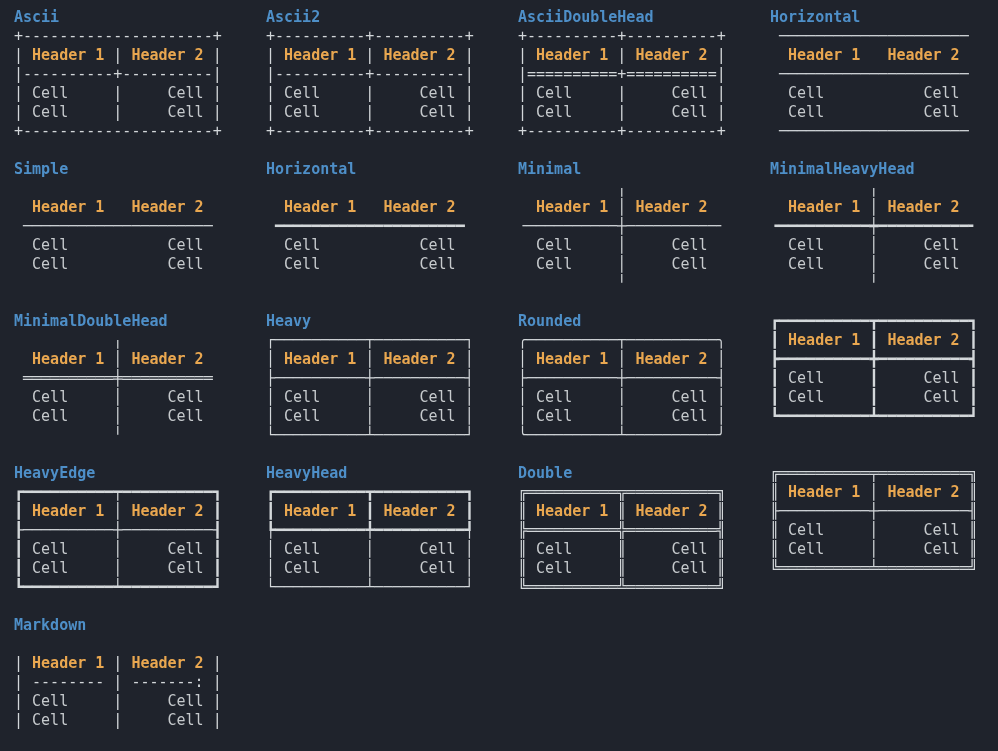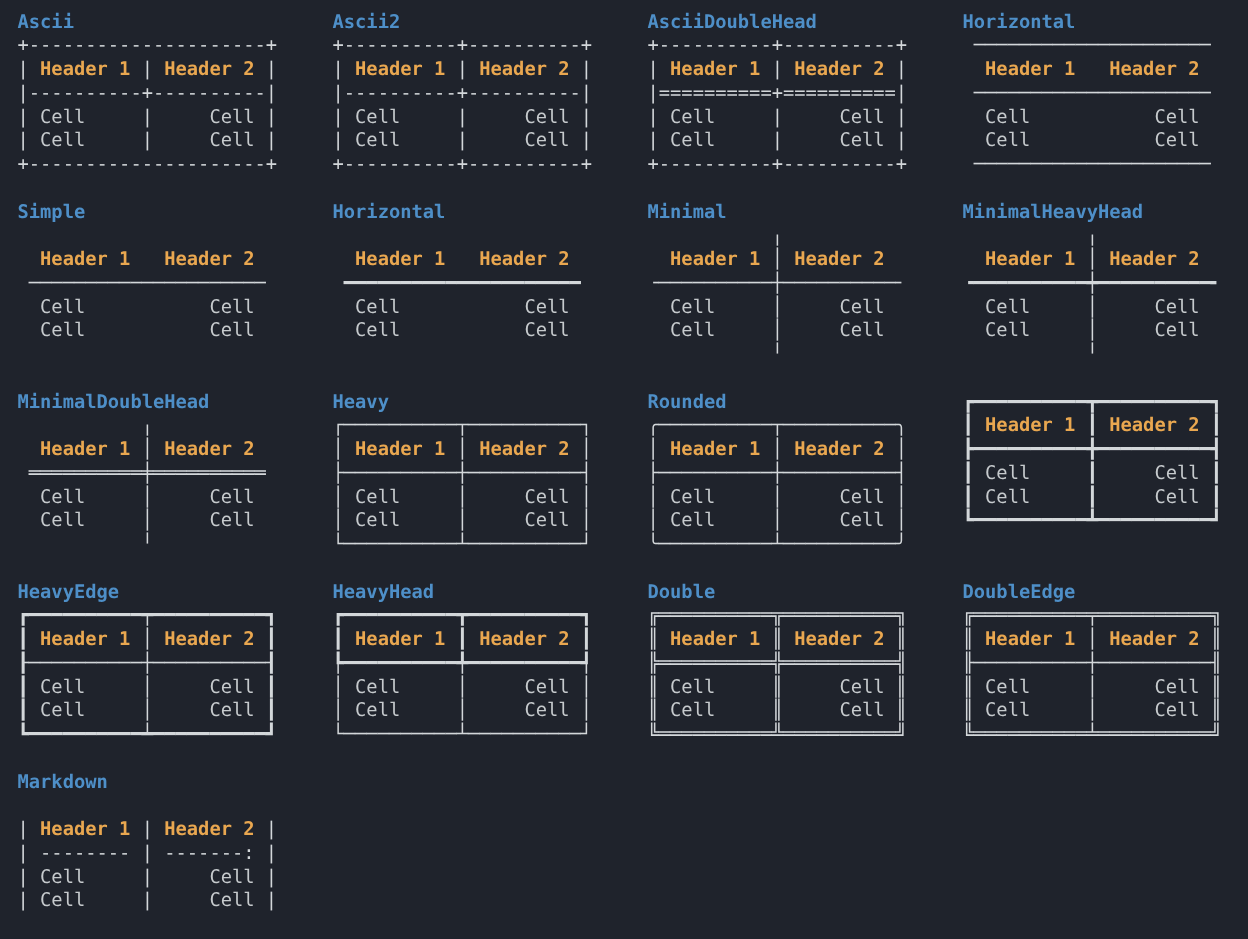--- a/index.html
+++ b/index.html
@@ -192,21 +192,20 @@
     <div class="art">
         <div class="ln"><span class="s-b">╔══════════╦══════════╗</span></div>
         <div class="ln"><span class="s-b">║ </span><span class="s-h">Header 1</span><span class="s-b"> ║ </span><span class="s-h">Header 2</span><span class="s-b"> ║</span></div>
         <div class="ln"><span class="s-b">╠══════════╬══════════╣</span></div>
         <div class="ln"><span class="s-b">║ </span><span class="s-c">Cell     </span><span class="s-b">║</span><span class="s-c">     Cell </span><span class="s-b">║</span></div>
         <div class="ln"><span class="s-b">║ </span><span class="s-c">Cell     </span><span class="s-b">║</span><span class="s-c">     Cell </span><span class="s-b">║</span></div>
         <div class="ln"><span class="s-b">╚══════════╩══════════╝</span></div>
       </div>
   </div>
     <div class="panel">
-    <div class="title">DoubleEdge</div>
     <div class="art">
         <div class="ln"><span class="s-b">╔══════════╤══════════╗</span></div>
         <div class="ln"><span class="s-b">║ </span><span class="s-h">Header 1</span><span class="s-b"> │ </span><span class="s-h">Header 2</span><span class="s-b"> ║</span></div>
         <div class="ln"><span class="s-b">╟──────────┼──────────╢</span></div>
         <div class="ln"><span class="s-b">║ </span><span class="s-c">Cell     </span><span class="s-b">│</span><span class="s-c">     Cell </span><span class="s-b">║</span></div>
         <div class="ln"><span class="s-b">║ </span><span class="s-c">Cell     </span><span class="s-b">│</span><span class="s-c">     Cell </span><span class="s-b">║</span></div>
         <div class="ln"><span class="s-b">╚══════════╧══════════╝</span></div>
       </div>
   </div>
     <div class="panel">

